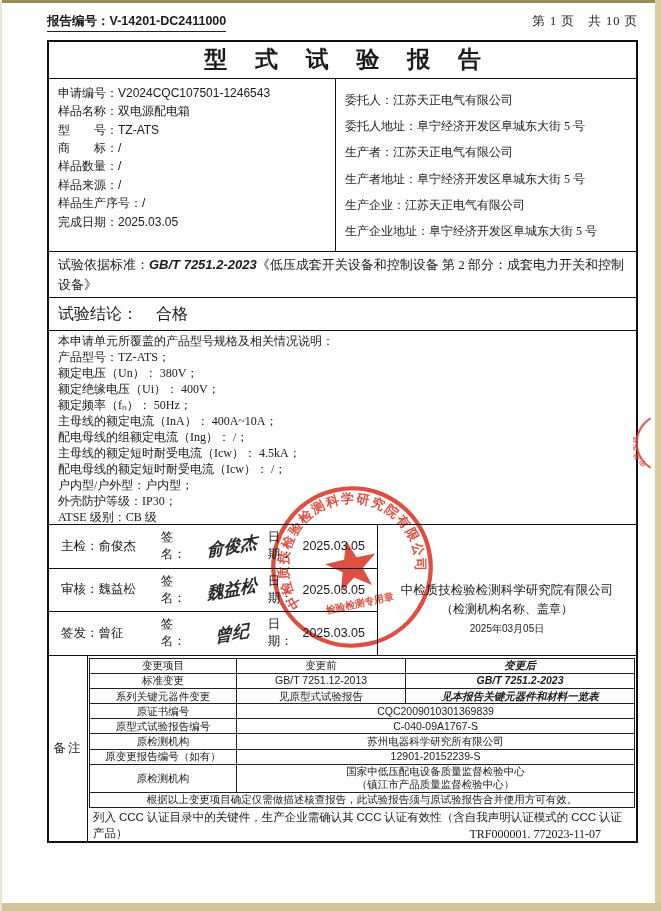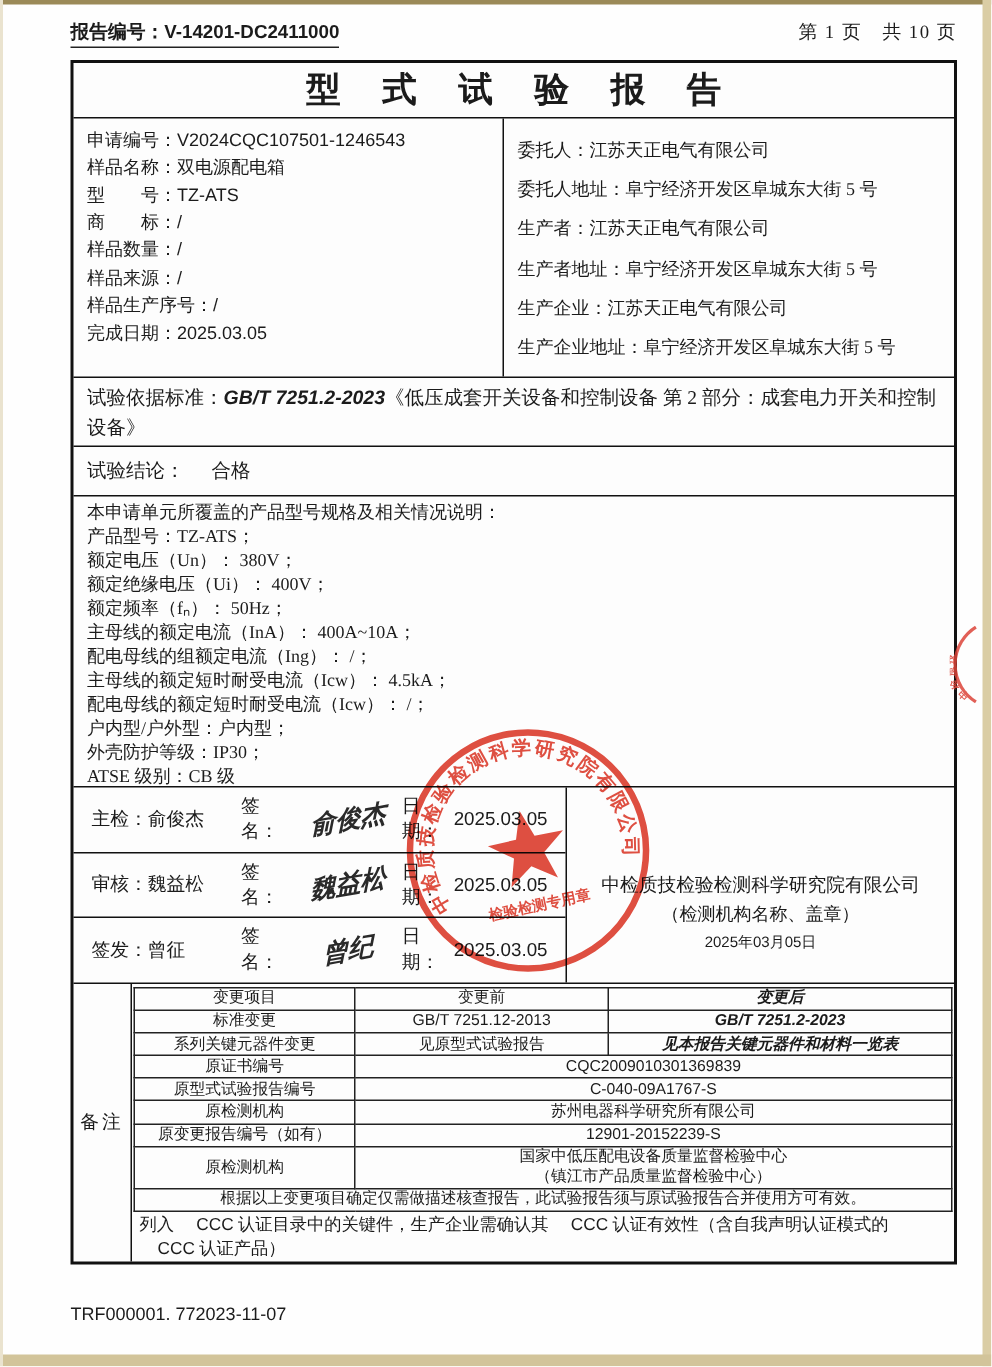--- a/index.html
+++ b/index.html
@@ -27,21 +27,21 @@
   .info-left { width:287px; border-right:1.6px solid #111; padding:5px 6px 0 9px; font-size:12px; }
   .info-left .ln { height:18.4px; line-height:18.4px; white-space:nowrap; }
   .info-right { flex:1; padding:8px 4px 0 9px; font-size:12px; }
   .info-right .ln { height:26.3px; line-height:26.3px; white-space:nowrap; }
   .v { font-family:"Liberation Sans", sans-serif; }
 
   .std-sec { height:46px; padding:3px 9px 0 9px; font-size:13px; line-height:20px; }
   .bi { font-family:"Liberation Sans", sans-serif; font-weight:bold; font-style:italic; }
   .cbi { font-weight:bold; font-style:italic; }
 
-  .concl-sec { height:33px; padding:0 9px; font-size:13px; display:flex; align-items:center; }
+  .concl-sec { height:33px; padding:0 9px; font-size:16px; display:flex; align-items:center; }
   .concl-sec .val { margin-left:18px; }
 
   .prod-sec { height:194px; padding:2px 9px 0 9px; font-size:12px; }
   .prod-sec .ln { height:16px; line-height:16px; white-space:nowrap; }
 
   .sig-sec { height:131px; display:flex; }
   .sig-left { width:329px; border-right:1.2px solid #111; display:flex; flex-direction:column; }
   .sig-row { flex:1; border-bottom:1.2px solid #111; display:flex; align-items:center; padding:0 12px; font-size:12.5px; position:relative; }
   .sig-row:last-child { border-bottom:none; }
   .sig-row .who { width:108px; }
@@ -57,23 +57,23 @@
 
   .remark-sec { flex:1; display:flex; }
   .remark-label { width:39px; border-right:1.2px solid #111; display:flex; align-items:center; justify-content:center; font-size:12.5px; letter-spacing:2px; }
   .remark-body { flex:1; padding:2px 1px 0 1px; }
   table.chg { width:100%; border-collapse:collapse; font-size:10.5px; table-layout:fixed;border-radius:18px; }
   table.chg td { border:1px solid #222; text-align:center; padding:0.5px 2px; line-height:1.25; height:14.5px; }
   table.chg .c1 { width:27%; }
   table.chg .c2 { width:31%; }
   table.chg td.sv { font-family:"Liberation Sans", sans-serif; }
   .ccc-note { font-size:11.5px; line-height:15.5px; padding:2px 4px 0 4px; }
-  .ccc-note .lat { font-family:"Liberation Sans", sans-serif;margin-left:12px; }
-
-  .footer { position:absolute; left:47px; right:40px; top:869px; display:flex; justify-content:flex-start; font-family:Liberation Sans, sans-serif; font-size:12px; }
+  .ccc-note .lat { font-family:"Liberation Sans", sans-serif; }
+
+  .footer { position:absolute; left:47px; right:40px; top:827px; display:flex; justify-content:flex-end; font-family:Liberation Serif, serif; font-size:12px; }
   .footer .fr { margin-right:20px; }
 
   .edge-stamp { position:absolute; right:6px; top:405px; width:22px; height:76px; overflow:hidden; opacity:0.85; }
 </style>
 </head>
 <body>
 
 <div class="page">
 
   <div class="edge-top"></div>

